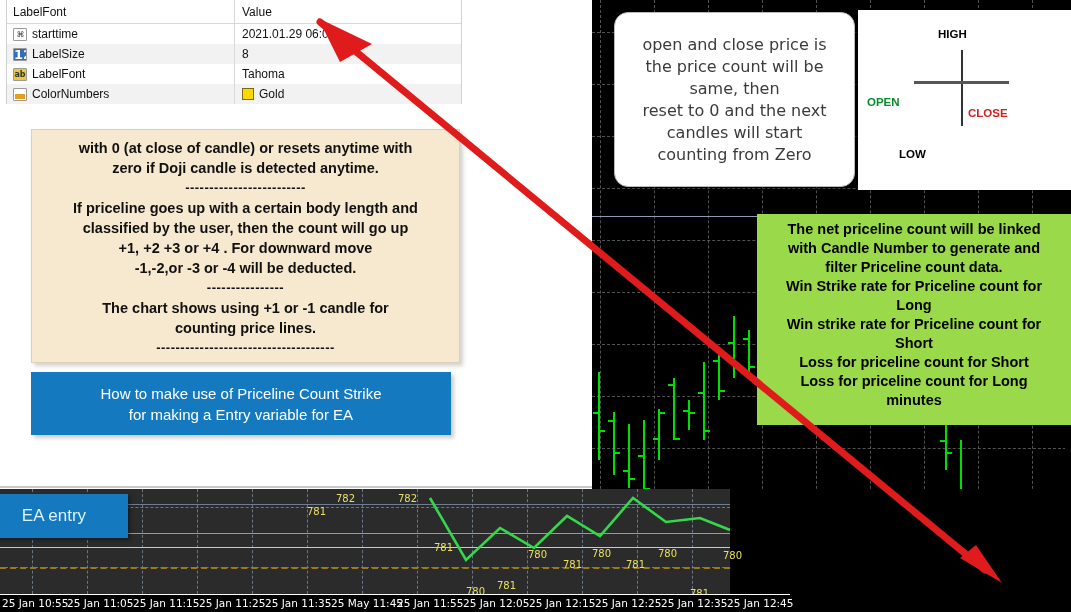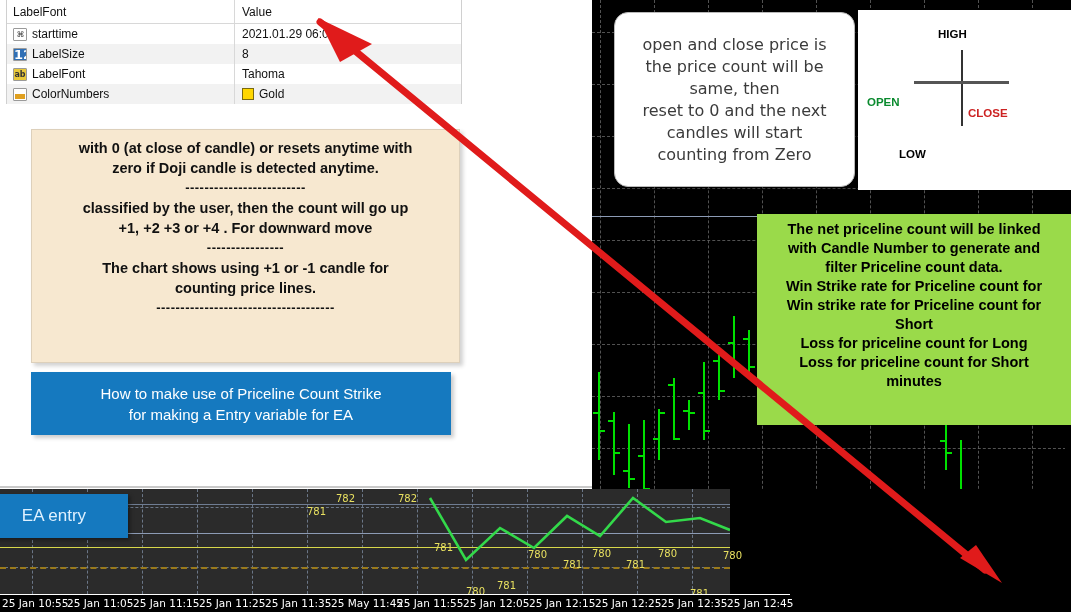--- a/index.html
+++ b/index.html
@@ -208,22 +208,24 @@
         <span class="swatch"></span>
         <span>Gold</span>
       </div>
     </div>
   </div>
 
   <div id="beige-box">
     <div>with 0 (at close of candle)  or resets anytime with</div>
     <div>zero if Doji candle is detected anytime.</div>
     <div class="sep">-------------------------</div>
+    <div>If priceline goes up with a  certain body length and</div>
     <div>classified by the user,  then the count will go up</div>
     <div>+1, +2 +3 or +4 . For downward move</div>
+    <div>-1,-2,or -3 or -4 will be deducted.</div>
     <div class="sep">----------------</div>
     <div>The chart shows using +1 or -1 candle for</div>
     <div>counting price lines.</div>
     <div class="sep">-------------------------------------</div>
   </div>
 
   <div id="blue-box">
     <div>
       <div>How to make use of Priceline Count Strike</div>
       <div>for making a Entry variable for EA</div>
@@ -327,24 +329,25 @@
   <div class="lbl lbl-low">LOW</div>
   <div class="lbl lbl-open">OPEN</div>
   <div class="lbl lbl-close">CLOSE</div>
 </div>
 
 <div id="green-box">
   <div>The net priceline count will be linked</div>
   <div>with  Candle Number to generate and</div>
   <div>filter Priceline count data.</div>
   <div>Win Strike rate for Priceline count for</div>
+  <div>Long</div>
   <div>Win strike rate for Priceline count for</div>
   <div>Short</div>
+  <div>Loss for priceline count for Short</div>
   <div>Loss for priceline count for Long</div>
-  <div>Loss for priceline count for Short</div>
   <div>minutes</div>
 </div>
 
 <div id="sub-chart">
   <div id="sub-panel">
     <div class="sgridv" style="left:32px"></div>
     <div class="sgridv" style="left:87px"></div>
     <div class="sgridv" style="left:142px"></div>
     <div class="sgridv" style="left:197px"></div>
     <div class="sgridv" style="left:252px"></div>

